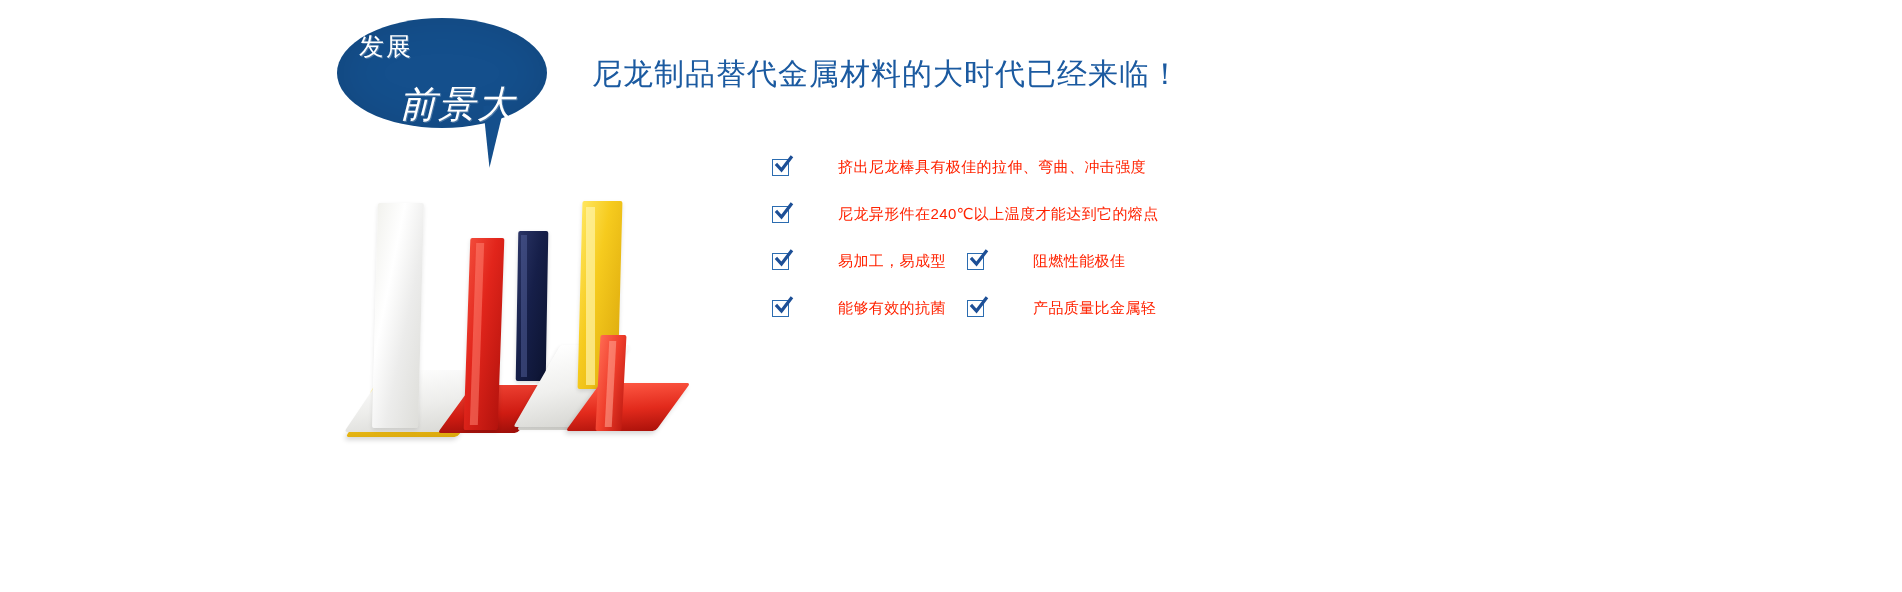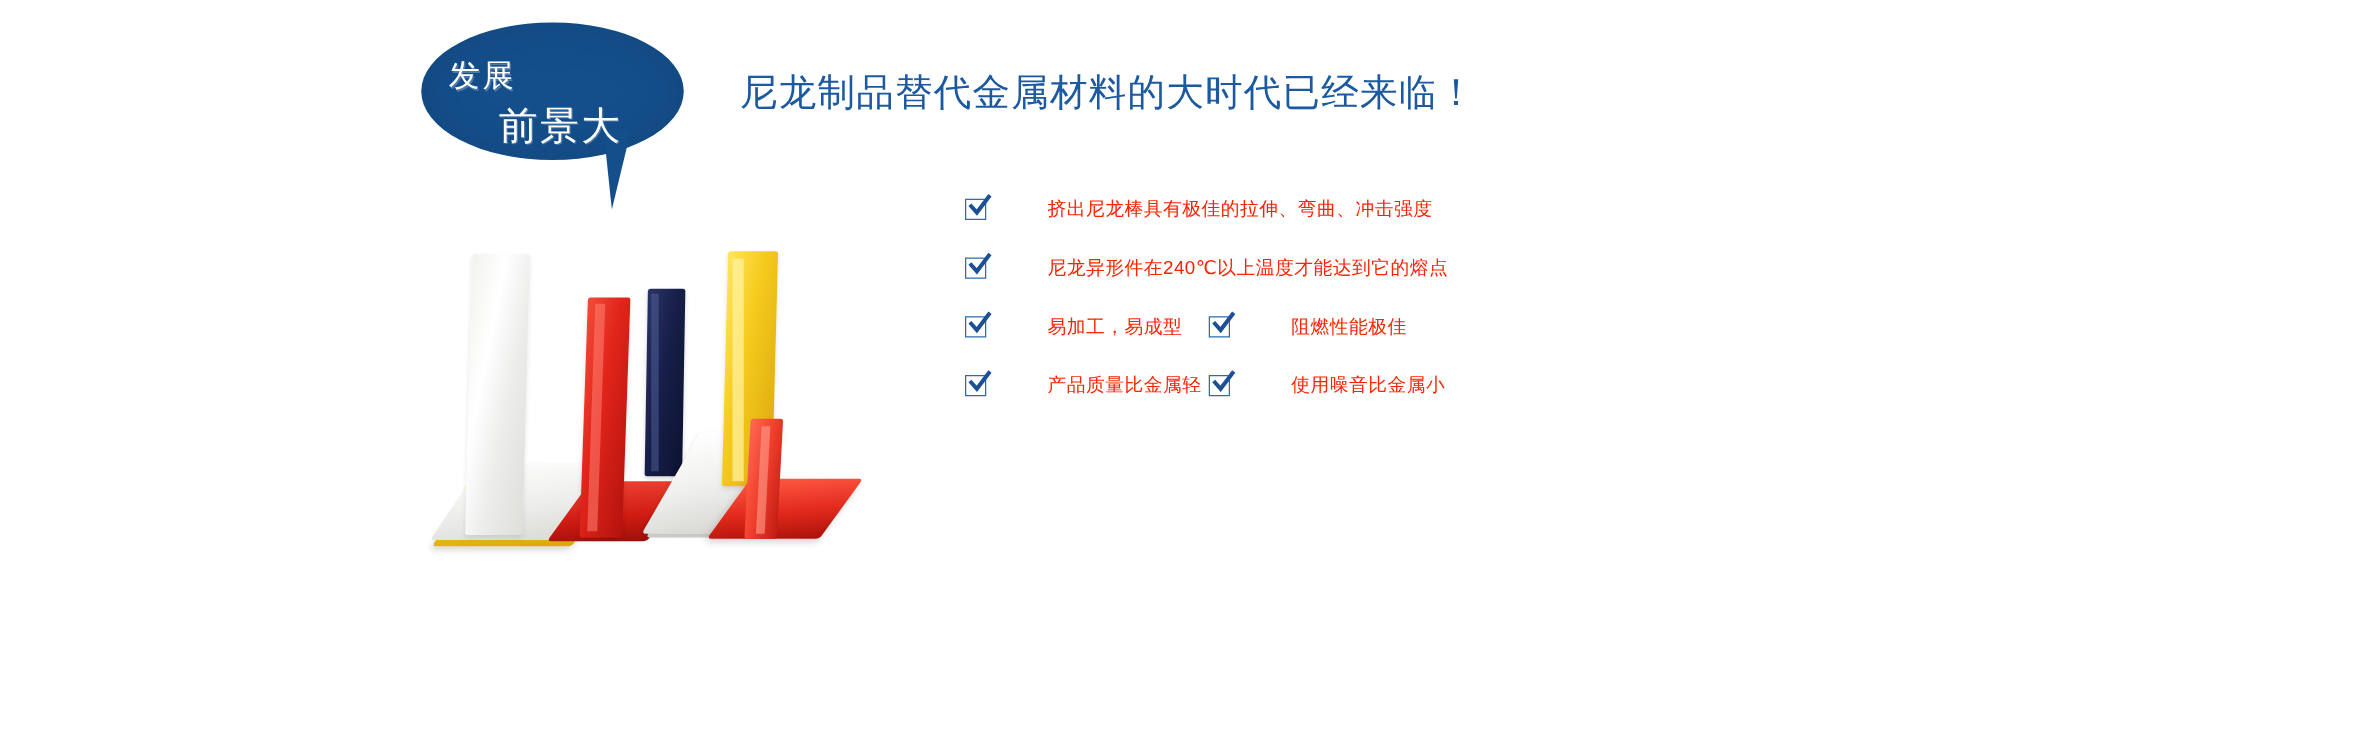--- a/index.html
+++ b/index.html
@@ -23,22 +23,22 @@
     border-right:6px solid transparent;
     border-bottom:62px solid transparent;
     transform:rotate(-6deg);
     transform-origin:top left;
   }
   .bubble-line{
     position:absolute;color:#ffffff;white-space:nowrap;
     font-size:25px;letter-spacing:2px;font-weight:400;
     text-shadow:1px 1px 0 rgba(255,255,255,0.25);
   }
-  .bubble-line-1{left:22px;top:26px;}
-  .bubble-line-2{left:62px;top:62px;font-size:31px;}
+  .bubble-line-1{left:22px;top:12px;}
+  .bubble-line-2{left:62px;top:62px;font-size:37px;font-style:italic;}
 
   
   .headline{
     position:absolute;left:592px;top:54px;
     color:#1B5AA0;font-size:30px;letter-spacing:1px;white-space:nowrap;
     font-weight:400;
     text-align:center;
   }
 
   
@@ -195,28 +195,28 @@
       </div>
     </div>
 
     <div class="frow">
       <div class="fitem col1">
         <span class="chk">
           <svg viewBox="0 0 19 19">
               <path d="M3 9 L7.5 14 L17 1.5" fill="none" stroke="#1d4f96" stroke-width="3.2" stroke-linecap="square"></path>
             </svg>
         </span>
+        <span class="ftxt">能够有效的抗菌</span>
+      </div>
+      <div class="fitem col2">
+        <span class="chk">
+          <svg viewBox="0 0 19 19">
+              <path d="M3 9 L7.5 14 L17 1.5" fill="none" stroke="#1d4f96" stroke-width="3.2" stroke-linecap="square"></path>
+            </svg>
+        </span>
         <span class="ftxt">产品质量比金属轻</span>
-      </div>
-      <div class="fitem col2">
-        <span class="chk">
-          <svg viewBox="0 0 19 19">
-              <path d="M3 9 L7.5 14 L17 1.5" fill="none" stroke="#1d4f96" stroke-width="3.2" stroke-linecap="square"></path>
-            </svg>
-        </span>
-        <span class="ftxt">使用噪音比金属小</span>
       </div>
     </div>
 
 
 
   </div>
 </div>
 
 </body></html>

